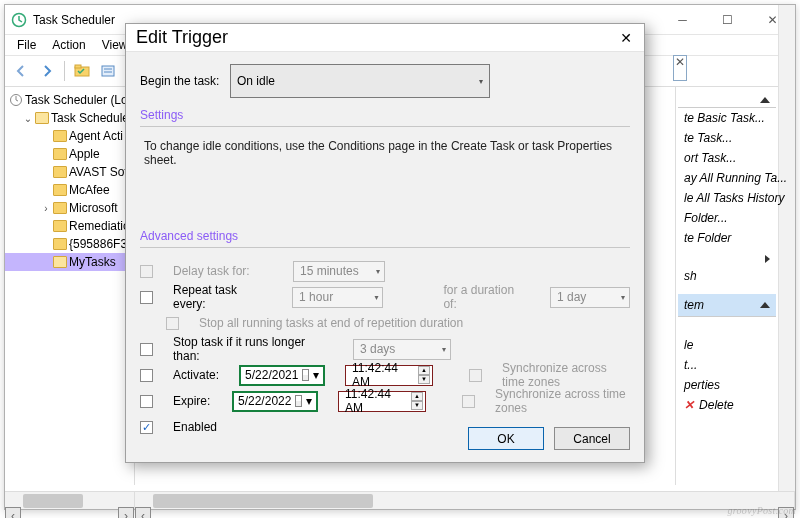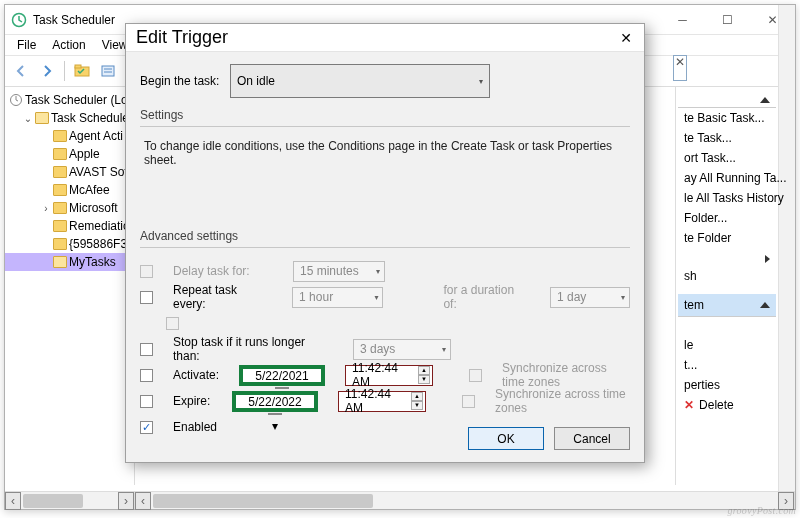--- a/index.html
+++ b/index.html
@@ -40,39 +40,39 @@
 
   
   .modal { position:absolute; left:120px; top:18px; width:520px; height:440px; background:#f1f1f1; border:1px solid #9f9f9f; box-shadow:4px 4px 14px rgba(0,0,0,0.35); }
   .modal .mtitle { height:28px; background:#fff;border-bottom:1px solid #e4e4e4; display:flex;align-items:center; padding-left:10px;}
   .modal .mtitle .t{flex:1;font-size:18px;}
   .modal .mclose{ width:36px;height:28px;display:flex;align-items:center;justify-content:center;font-size:14px;}
   .mbody{ padding:12px 14px 10px; }
   .mrow { display:flex; align-items:center; margin-bottom:10px; gap:10px;}
   .mlabel { width:80px; }
   .mselect { flex:1; max-width:260px; height:22px; border:1px solid #7a7a7a; background:#e9e9e9; display:flex;align-items:center;justify-content:space-between;padding:16px 6px;}
-  .grp-label{ color:#404040; margin:6px 0 4px;}
+  .grp-label{ color:#8b5cf6; margin:6px 0 4px;}
   .hr{ height:1px;background:#c7c7c7;margin:2px 0 10px;}
   .helptext{ padding:2px 4px 56px 4px; color:#222;}
   .adv{ }
   .advrow{display:flex;align-items:center;height:26px;gap:20px;}
   .advrow.adv-indent{padding-left:26px;}
   .cb{ width:13px;height:13px;border:1px solid #888;background:#fff;flex-shrink:0;display:flex;align-items:center;justify-content:center;font-size:10px;line-height:1;}
   .cb.disabled{border-color:#bebebe;background:#f0f0f0;color:#bbb;}
   .cb.checked::after{content:"✓";color:#1862c4;font-size:11px;}
   .lbl-dis{color:#9c9c9c;}
   .dd{ height:21px;border:1px solid #bdbdbd;background:#f4f4f4;display:flex;align-items:center;justify-content:space-between;padding:0 4px 0 6px;min-width:80px;color:#8a8a8a;}
   .dd .car{font-size:8px;color:#666;}
-  .datebox{height:21px;border:4px solid #15803d;background:#fff;display:flex;align-items:center;padding:0 4px;gap:4px;min-width:86px;flex-direction:column;}
+  .datebox{height:21px;border:2px solid #15803d;background:#fff;display:flex;align-items:center;padding:0 4px;gap:4px;min-width:86px;}
   .datebox .cal{width:14px;height:12px;border:1px solid #888;background:linear-gradient(#fff 50%,#eee 50%);}
   .spinbox{height:21px;border:1px solid #7f1d1d;background:#fff;display:flex;align-items:center;padding:0 2px 0 6px;min-width:88px;}
   .spinbox .spinbtns{display:flex;flex-direction:column;margin-left:4px;}
   .spinbox .spinbtns div{width:12px;height:9px;border:1px solid #aaa;font-size:6px;line-height:7px;text-align:center;background:#f2f2f2;}
   .dlg-btns{position:absolute;right:14px;bottom:12px;display:flex;gap:10px;}
-  .btn{ width:76px;height:23px;border:1px solid #8b8b8b;background:#e8e8e8;display:flex;align-items:center;justify-content:center;}
+  .btn{ width:76px;height:23px;border:1px solid #8b8b8b;background:#e8e8e8;display:flex;align-items:center;justify-content:center;margin-top:15px;}
   .btn.primary{border:1.5px solid #0a64ad;background:#e5f0fb;}
   .chev{font-size:8px;color:#555;}
   .watermark{position:absolute;right:4px;bottom:2px;font-size:10px;color:rgba(0,0,0,0.2);font-style:italic;font-family:Georgia,serif;letter-spacing:.3px;}
   .vscroll-strip{position:absolute;right:0;top:0;bottom:0;width:17px;background:#f2f2f2;border-left:1px solid #e0e0e0;}
   .tri-right{width:0;height:0;border-top:4px solid transparent;border-bottom:4px solid transparent;border-left:5px solid #333;}
   svg{display:block;}
 </style>
 </head>
 <body>
 
@@ -186,21 +186,21 @@
           <span class="exp"></span>
           <div class="folder-ic open"></div>
           <span>MyTasks</span>
         </div>
     </div>
 
     <div class="midpane"></div>
 
     <div class="rightpane">
       <div class="vscroll-strip"></div>
-      <div style="position:relative;padding-right:17px;">
+      <div style="position:relative;padding-right:17px;font-style:italic;">
         <div class="action-hdr">
             <span></span>
             <div class="arrow-up"></div>
           </div>
         <div class="action-item">
             <span>te Basic Task...</span>
           </div>
         <div class="action-item">
             <span>te Task...</span>
           </div>
@@ -300,20 +300,21 @@
               <span class="car">▾</span>
             </div>
           <span class="lbl-dis" style="margin-left:40px">for a duration of:</span>
           <div class="dd" style="width:76px">
               <span>1 day</span>
               <span class="car">▾</span>
             </div>
         </div>
         <div class="advrow adv-indent">
           <div class="cb disabled"></div>
+          <span class="lbl-dis">Stop all running tasks at end of repetition duration</span>
         </div>
         <div class="advrow">
           <div class="cb"></div>
           <span style="width:160px">Stop task if it runs longer than:</span>
           <div class="dd" style="width:98px">
               <span>3 days</span>
               <span class="car">▾</span>
             </div>
         </div>
         <div class="advrow">

